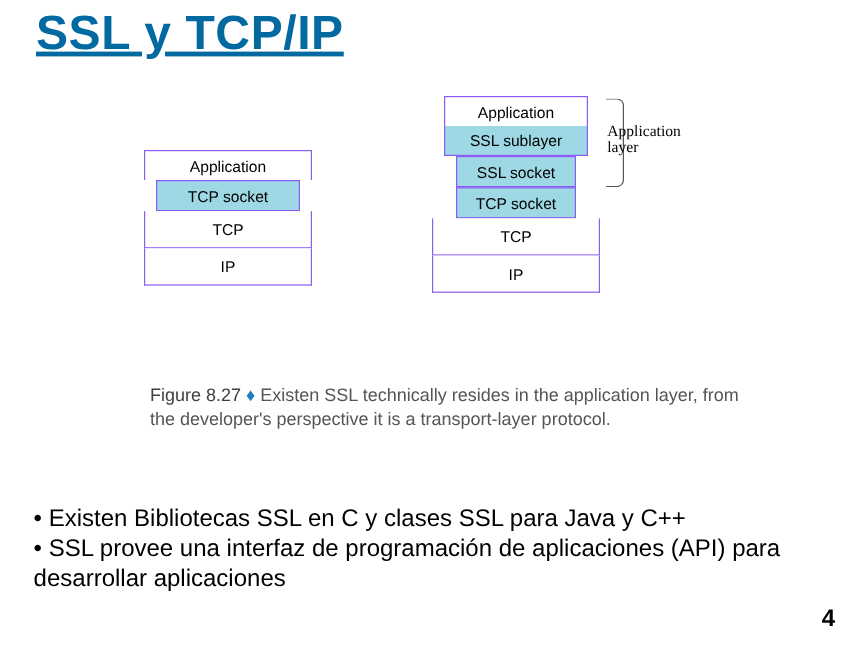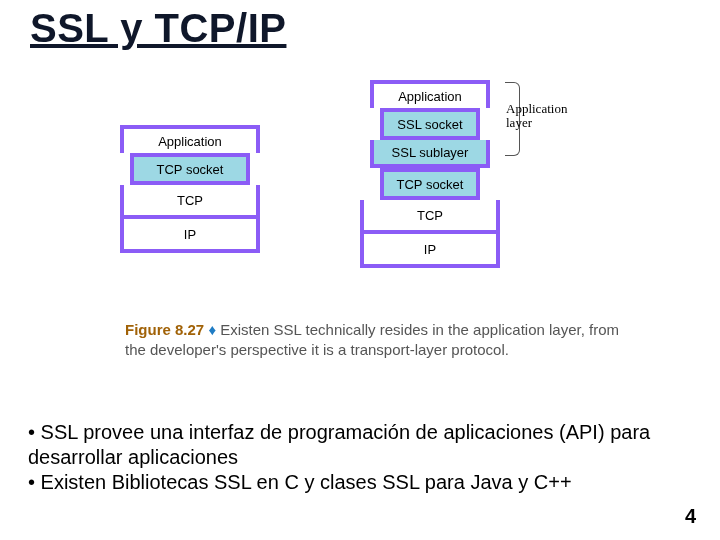--- a/index.html
+++ b/index.html
@@ -17,38 +17,38 @@
     width: 720px;
     height: 540px;
     position: relative;
   }
   .title {
     position: absolute;
     left: 30px;
     top: 6px;
     font-size: 40px;
     font-weight: bold;
-    color: #0f172a;
+    color: #0369a1;
     text-decoration: underline;
     letter-spacing: 0.5px;
   }
   
   .diagram {
     position: absolute;
     left: 110px;
     top: 80px;
     width: 500px;
     height: 230px;
   }
   .stack {
     position: absolute;
     text-align: center;
   }
   .stack .box {
-    border: 4px solid #8b5cf6;
+    border: 1px solid #8b5cf6;
     background: #fff;
     font-family: Arial, Helvetica, sans-serif;
     font-size: 13px;
     display: flex;
     align-items: center;
     justify-content: center;
     height: 24px;
   }
   .stack .box.shade {
     background: #9dd8e4;
@@ -91,22 +91,22 @@
     position: absolute;
     left: 125px;
     top: 320px;
     width: 510px;
     font-family: Arial, Helvetica, sans-serif;
     font-size: 15px;
     color: #555;
     line-height: 1.35;
   }
   .caption .fignum {
-    color: #a16207;
-    font-weight: bold;
+    color: #404040;
+    font-weight: normal;
   }
   .caption .diamond {
     color: #1f7cc4;
   }
 
   .bullets {
     position: absolute;
     left: 28px;
     top: 420px;
     width: 665px;
@@ -133,38 +133,38 @@
 
     <div class="stack left-stack">
       <div class="box" style="border-bottom:none;">Application</div>
       <div class="box shade" style="margin-left:10px;margin-right:10px;">TCP socket</div>
       <div class="box" style="border-top:none;height:30px;">TCP</div>
       <div class="box" style="border-top:none;height:30px;">IP</div>
     </div>
 
     <div class="stack right-stack">
       <div class="box" style="border-bottom:none; margin-left:10px; margin-right:10px;">Application</div>
+      <div class="box shade" style="border-top:none; margin-left:10px; margin-right:10px;">SSL sublayer</div>
       <div class="box shade" style="margin-left:20px;margin-right:20px;">SSL socket</div>
-      <div class="box shade" style="border-top:none; margin-left:10px; margin-right:10px;">SSL sublayer</div>
       <div class="box shade" style="margin-left:20px;margin-right:20px;">TCP socket</div>
       <div class="box" style="border-top:none;height:30px;">TCP</div>
       <div class="box" style="border-top:none;height:30px;">IP</div>
     </div>
 
     <div class="bracket"></div>
     <div class="bracket-label">Application layer</div>
 
   </div>
 
   <div class="caption">
     <span class="fignum">Figure 8.27</span>
     <span class="diamond">♦</span>
     <span>Existen SSL technically resides in the application layer, from the developer's perspective it is a transport-layer protocol.</span>
   </div>
 
   <div class="bullets">
+    <div><span>• </span><span>Existen Bibliotecas SSL en C y clases SSL para Java y C++</span></div>
     <div><span>• </span><span>SSL provee una interfaz de programación de aplicaciones (API) para desarrollar aplicaciones</span></div>
-    <div><span>• </span><span>Existen Bibliotecas SSL en C y clases SSL para Java y C++</span></div>
   </div>
 
   <div class="pagenum">4</div>
 
 </div>
 
 </body></html>

